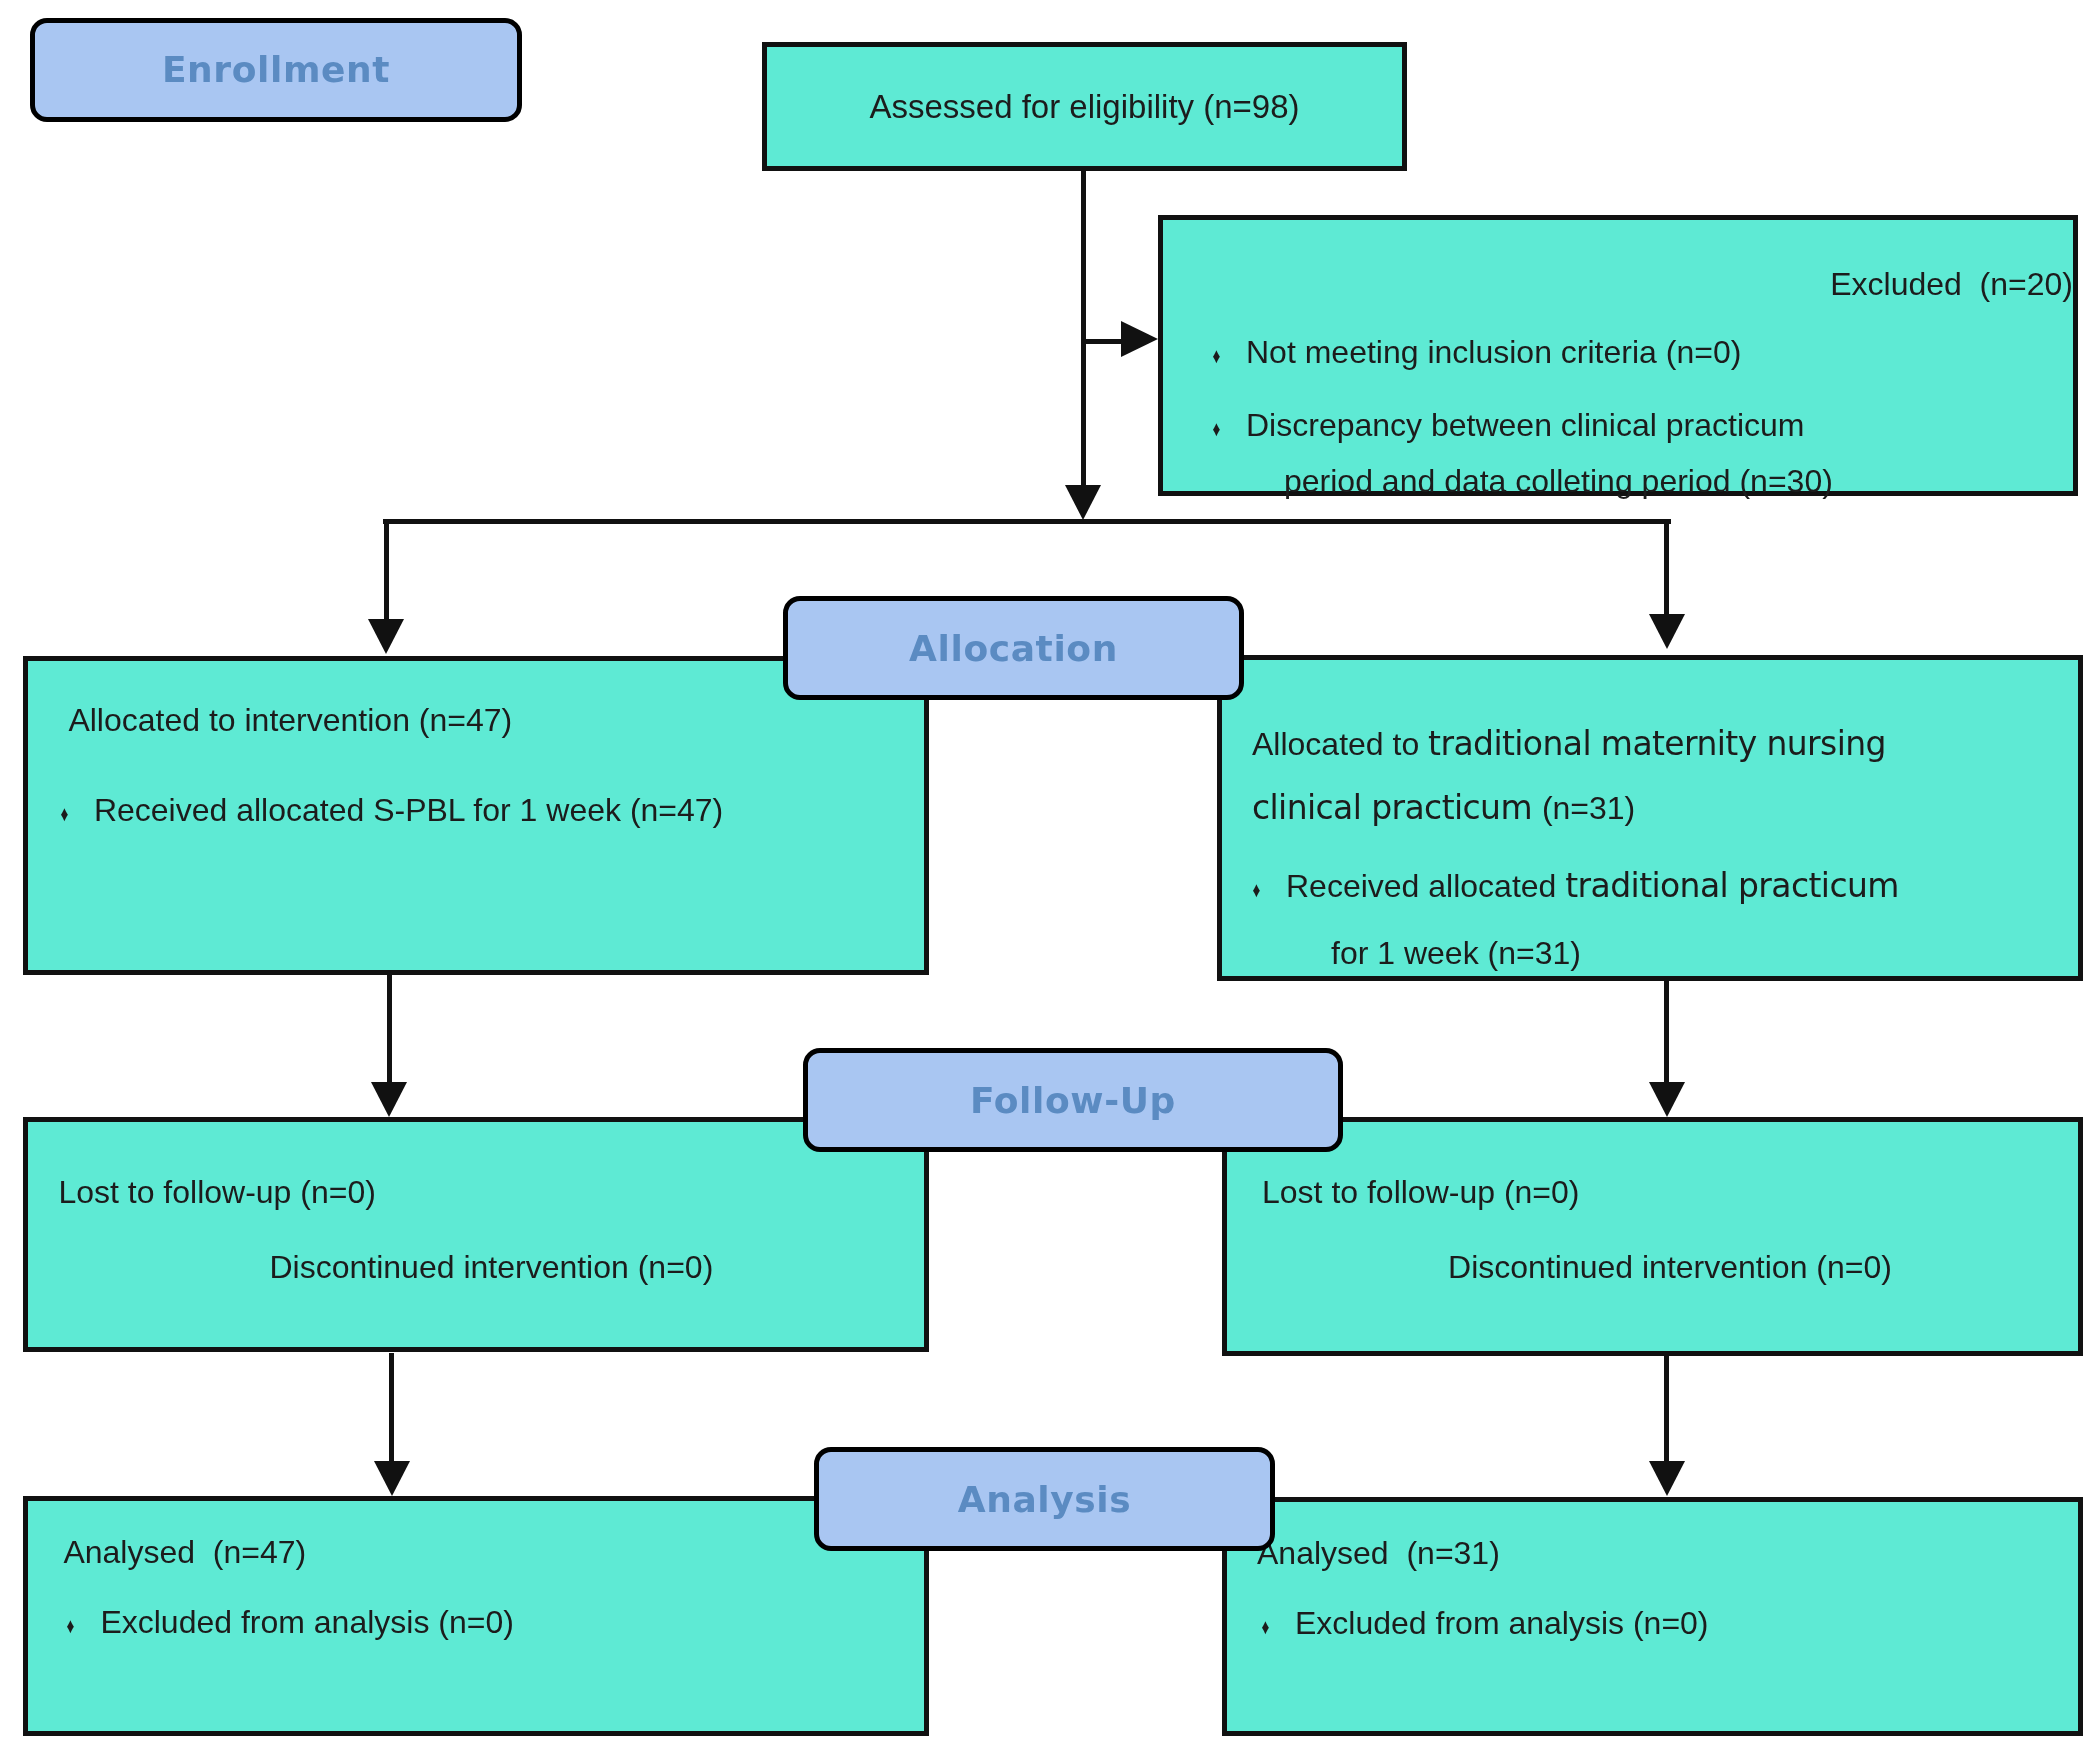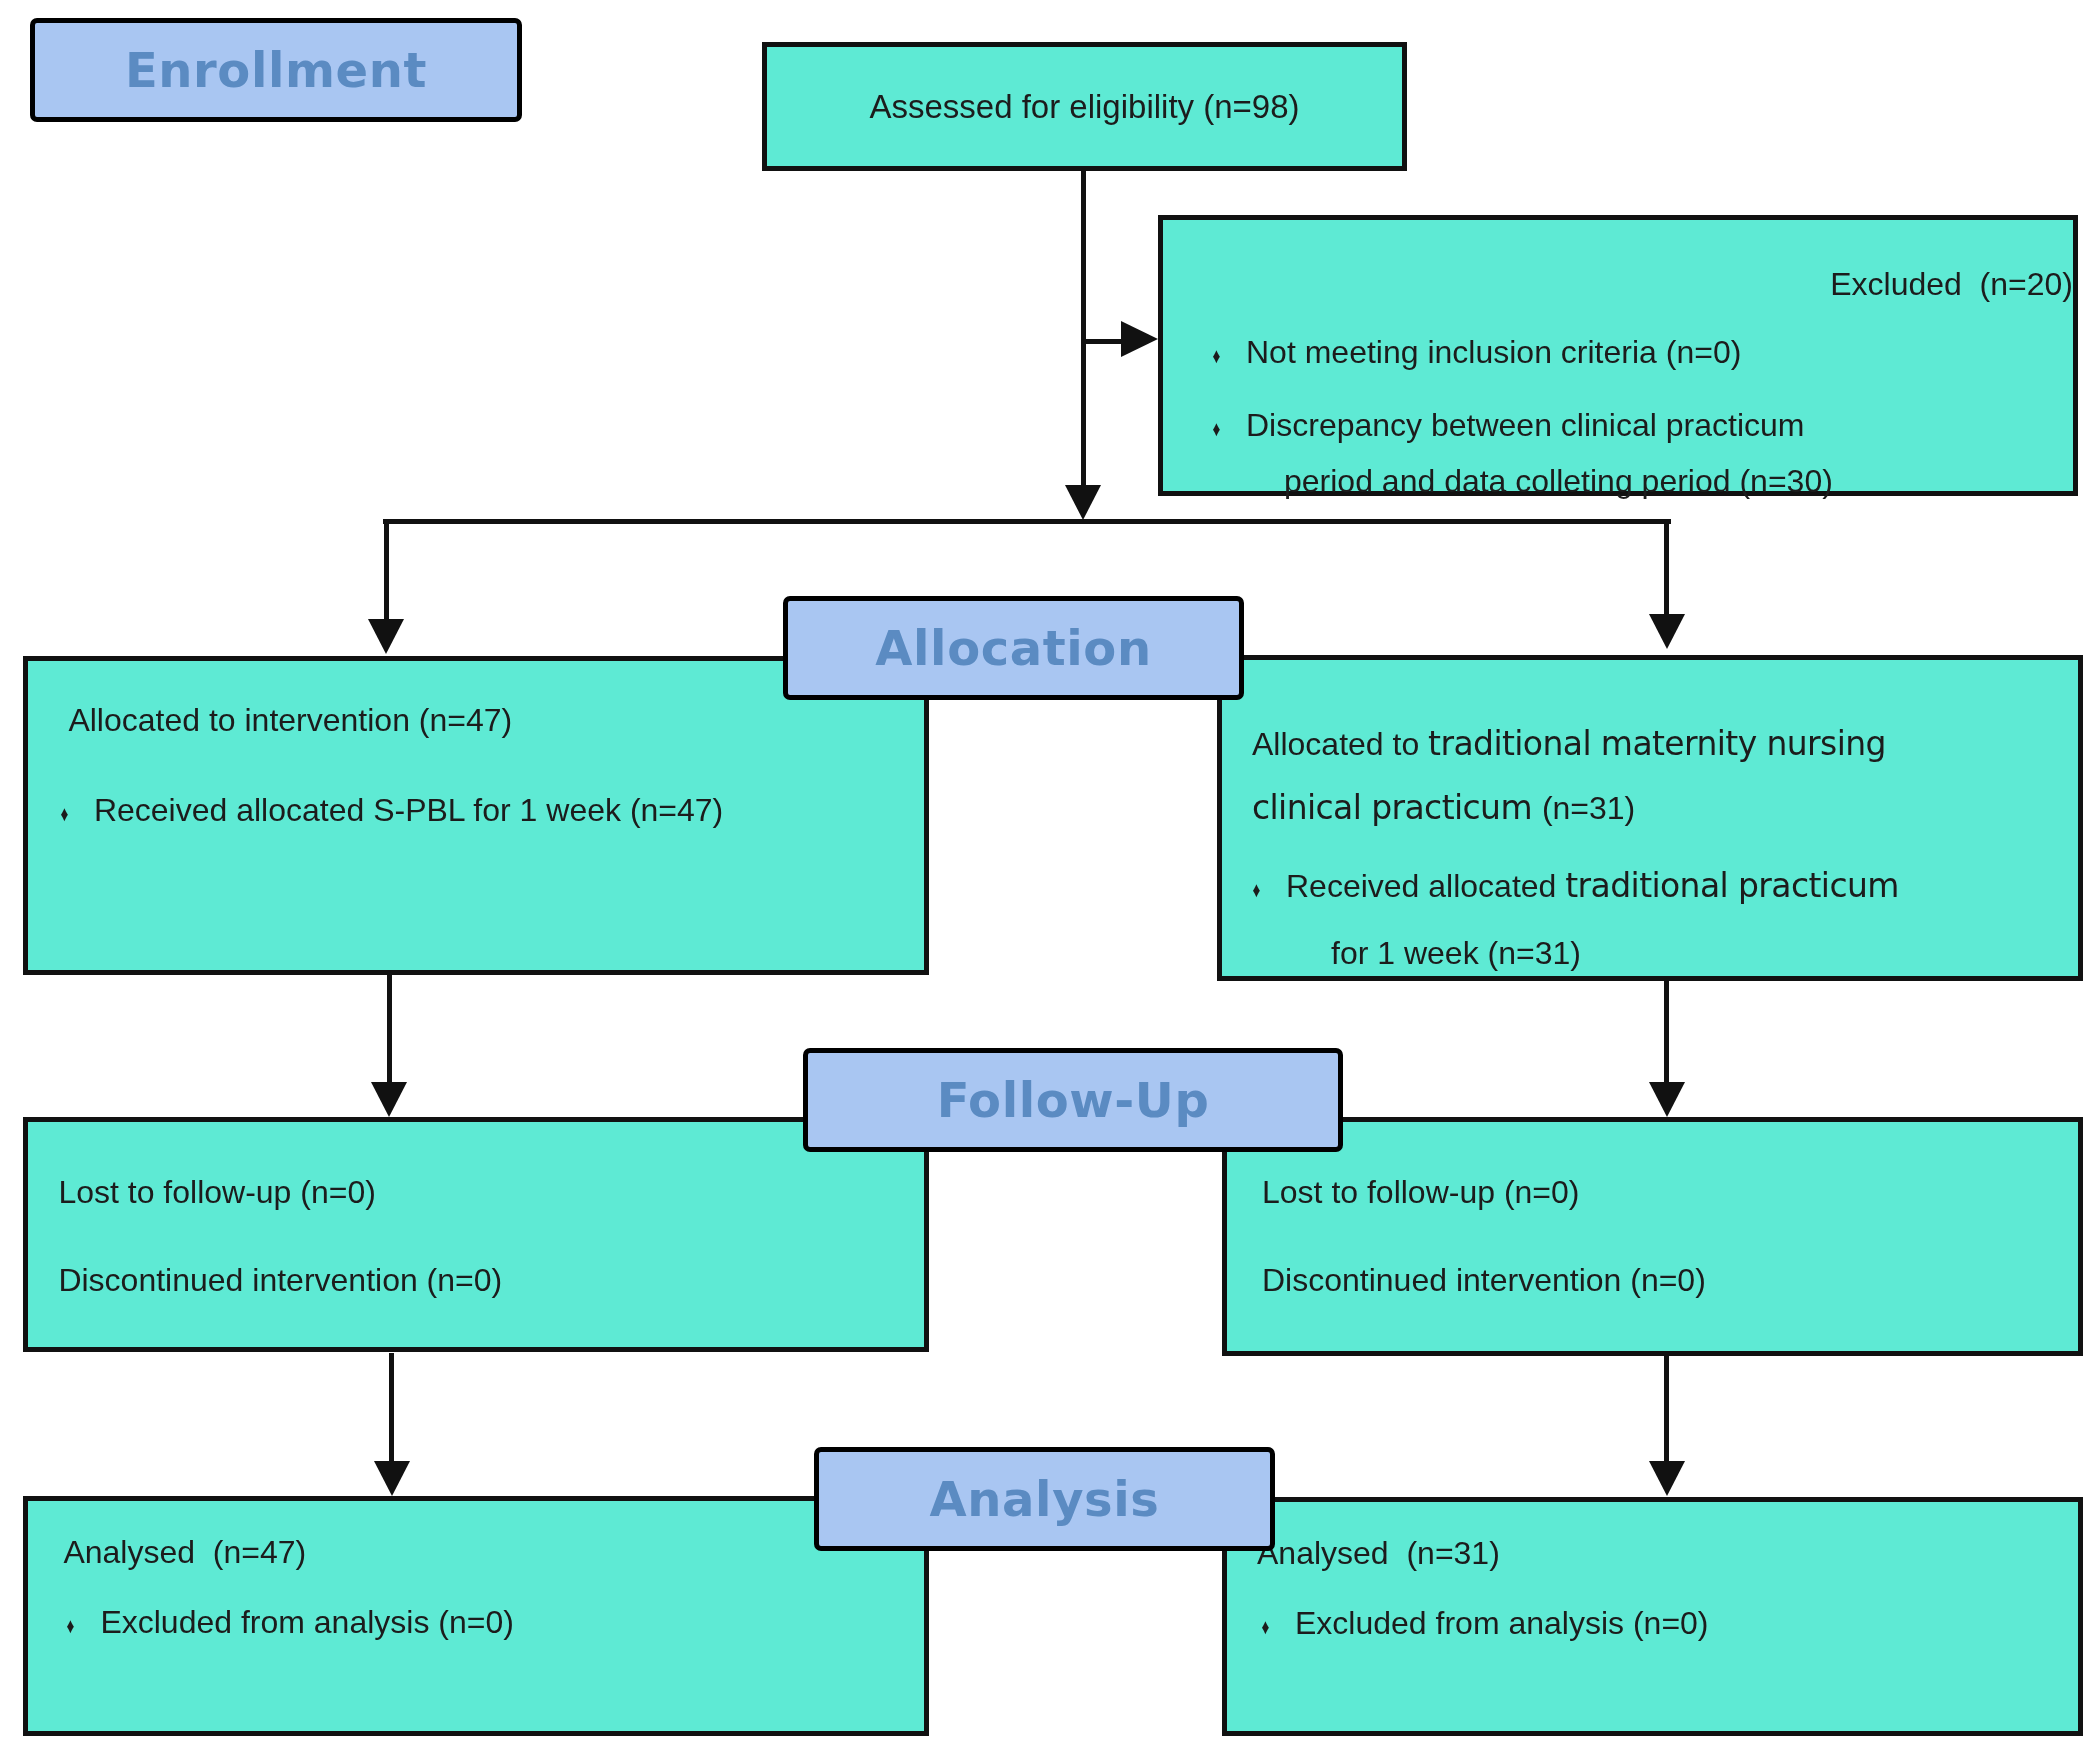--- a/index.html
+++ b/index.html
@@ -6,23 +6,23 @@
   :root {
     --stage-fill:#a9c6f2; --stage-text:#5b8bc2; --line:#111111; --box-border:#111111; --background:#ffffff;
   }
   .canvas {
     position:relative; width:2097px; height:1764px; background:var(--background);
     font-family:"Liberation Sans", sans-serif; font-size:32px; color:#1c1c1c;
   }
   
   .stage {
     position:absolute; box-sizing:border-box; z-index:3;
-    background:var(--stage-fill); border:5.7px solid #000; border-radius:7px;
+    background:var(--stage-fill); border:5.7px solid #000; border-radius:17px;
     display:flex; align-items:center; justify-content:center;
-    font-family:"DejaVu Sans", sans-serif; font-weight:bold; font-size:48px; color:var(--stage-text);
+    font-family:"DejaVu Sans", sans-serif; font-weight:bold; font-size:36px; color:var(--stage-text);
     letter-spacing:0.6px;
   }
   #stage-enrollment { left:30px;  top:17.7px;   width:492px; height:104px; }
   #stage-allocation { left:783px; top:596px;  width:461px; height:104px; }
   #stage-followup   { left:803px; top:1048px; width:540px; height:104px; }
   #stage-analysis   { left:814px; top:1447px; width:461px; height:104px; }
   
   .box {
     position:absolute; box-sizing:border-box; z-index:2;
     background:#5eead4; border:5px solid var(--box-border);
@@ -45,21 +45,21 @@
   #box-excluded .t       { padding-left:39px;text-align:right; }
   #box-excluded .bullet  { padding-left:44px; margin-top:16.4px; }
   #box-excluded .cont    { padding-left:121px; }
   #box-alloc-left .t     { padding-left:40px; }
   #box-alloc-left .bullet{ padding-left:26.5px; margin-top:38px; }
   #box-alloc-right .t      { padding-left:30px; }
   #box-alloc-right .bullet { padding-left:25px; margin-top:14px; }
   #box-alloc-right .cont   { padding-left:109px; }
   #box-fu-left .t  { padding-left:30px; }
   #box-fu-right .t { padding-left:35px; }
-  .gap-top { margin-top:36px; }
+  .gap-top { margin-top:23px;text-align:center; }
   #box-an-left .t      { padding-left:35px; }
   #box-an-left .bullet { padding-left:33px; margin-top:17.7px; }
   #box-an-right .t      { padding-left:30px; }
   #box-an-right .bullet { padding-left:29px; margin-top:17.7px; }
   
   .vline, .hline { position:absolute; background:var(--line); z-index:1; }
   .tri-down { position:absolute; width:0; height:0; z-index:1;
     border-left:18.3px solid transparent; border-right:18.3px solid transparent; border-top:35px solid var(--line); }
   .tri-right { position:absolute; width:0; height:0; z-index:1;
     border-top:18.3px solid transparent; border-bottom:18.3px solid transparent; border-left:37px solid var(--line); }

